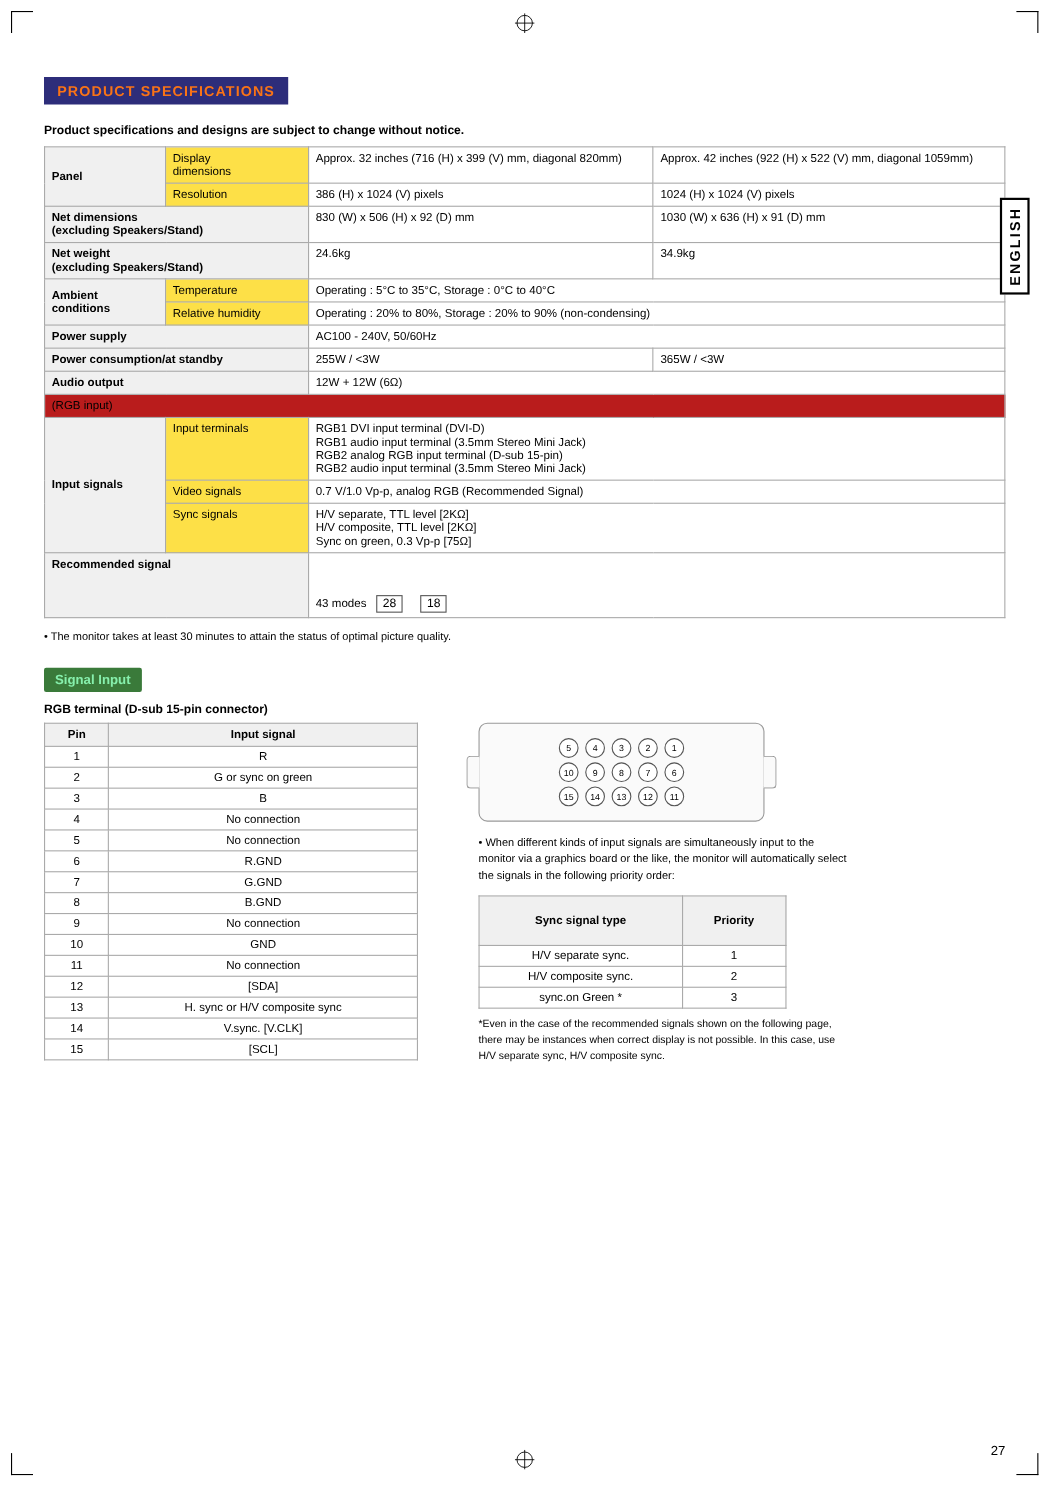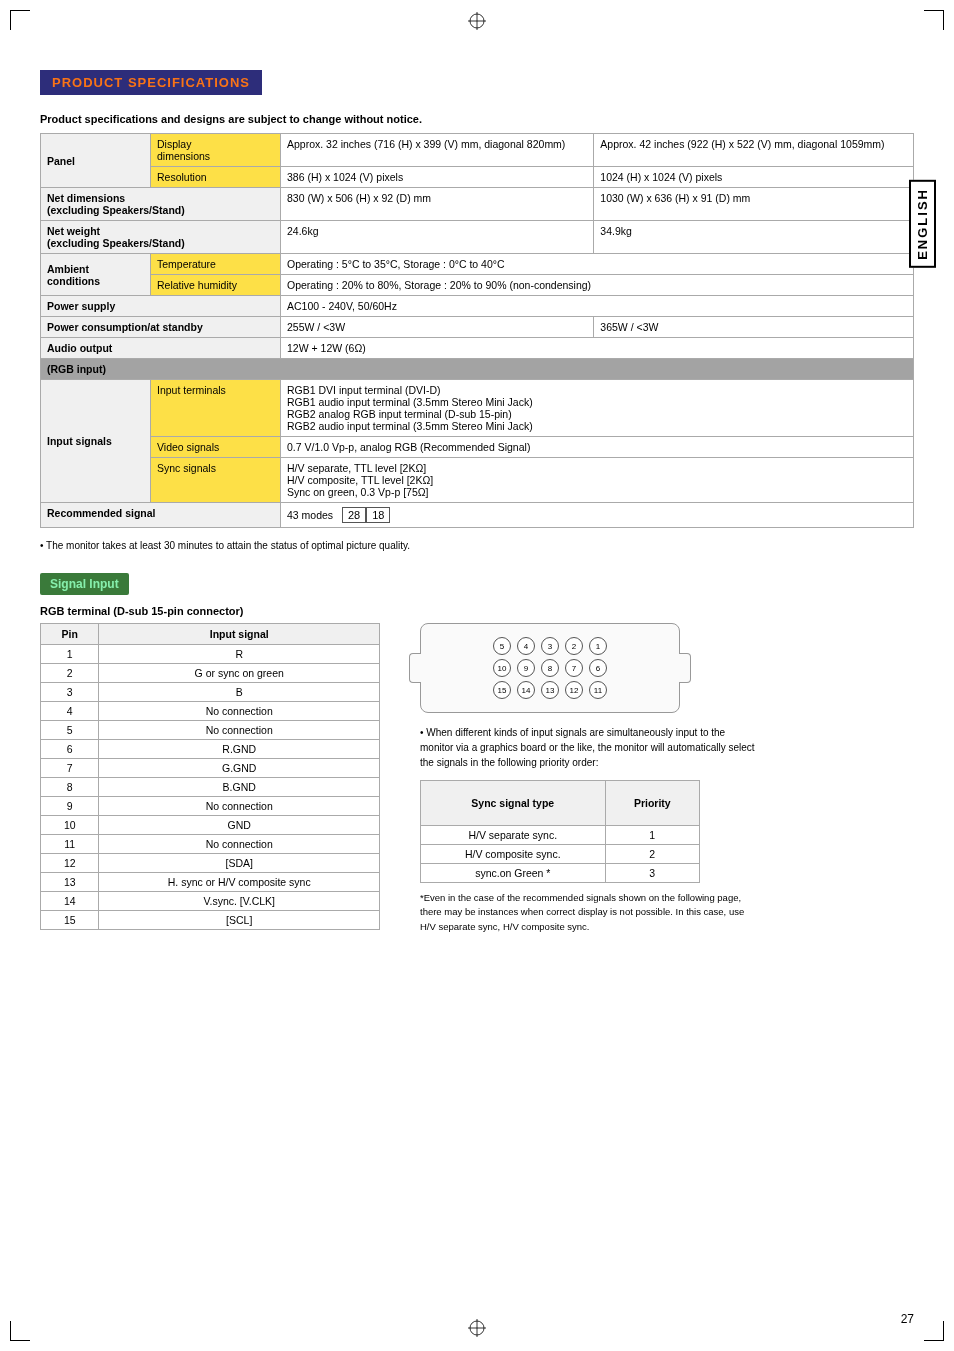--- a/index.html
+++ b/index.html
@@ -107,21 +107,21 @@
     }
     .rgb-subtitle {
       font-weight: bold;
       font-size: 11px;
       margin-bottom: 6px;
     }
 
     
     .signal-layout {
       display: flex;
-      gap: 30px;
+      gap: 45px;
     }
     .pin-table-wrapper {
       flex: 0 0 auto;
     }
     .pin-table {
       border-collapse: collapse;
       font-size: 10.5px;
       min-width: 340px;
     }
     .pin-table th {
@@ -252,21 +252,22 @@
     .reg-bottom {
       position: absolute;
       bottom: 12px;
       left: 50%;
       transform: translateX(-50%);
     }
 
     .modes-box {
       display: inline-flex;
       align-items: center;
-      gap: 0;
+      gap: 16px;
+      margin-top: 34px;
     }
     .modes-num {
       border: 1px solid #555;
       padding: 1px 5px;
       font-size: 11px;
     }
   </style>
 </head>
 <body>
 
@@ -348,21 +349,21 @@
         <td>255W / &lt;3W</td>
         <td>365W / &lt;3W</td>
       </tr>
 
       <tr>
         <td class="label-cell" colspan="2">Audio output</td>
         <td colspan="2">12W + 12W (6Ω)</td>
       </tr>
 
       <tr>
-        <td colspan="4" style="font-weight:bold; background:#a3a3a3;margin-left:32px;">(RGB input)</td>
+        <td colspan="4" style="font-weight:normal; background:#b91c1c;margin-left:32px;">(RGB input)</td>
       </tr>
 
       <tr>
         <td class="label-cell" rowspan="3" style="vertical-align:middle;">Input signals</td>
         <td class="sub-label">Input terminals</td>
         <td colspan="2">
           RGB1 DVI input terminal (DVI-D)<br>
           RGB1 audio input terminal (3.5mm Stereo Mini Jack)<br>
           RGB2 analog RGB input terminal (D-sub 15-pin)<br>
           RGB2 audio input terminal (3.5mm Stereo Mini Jack)

